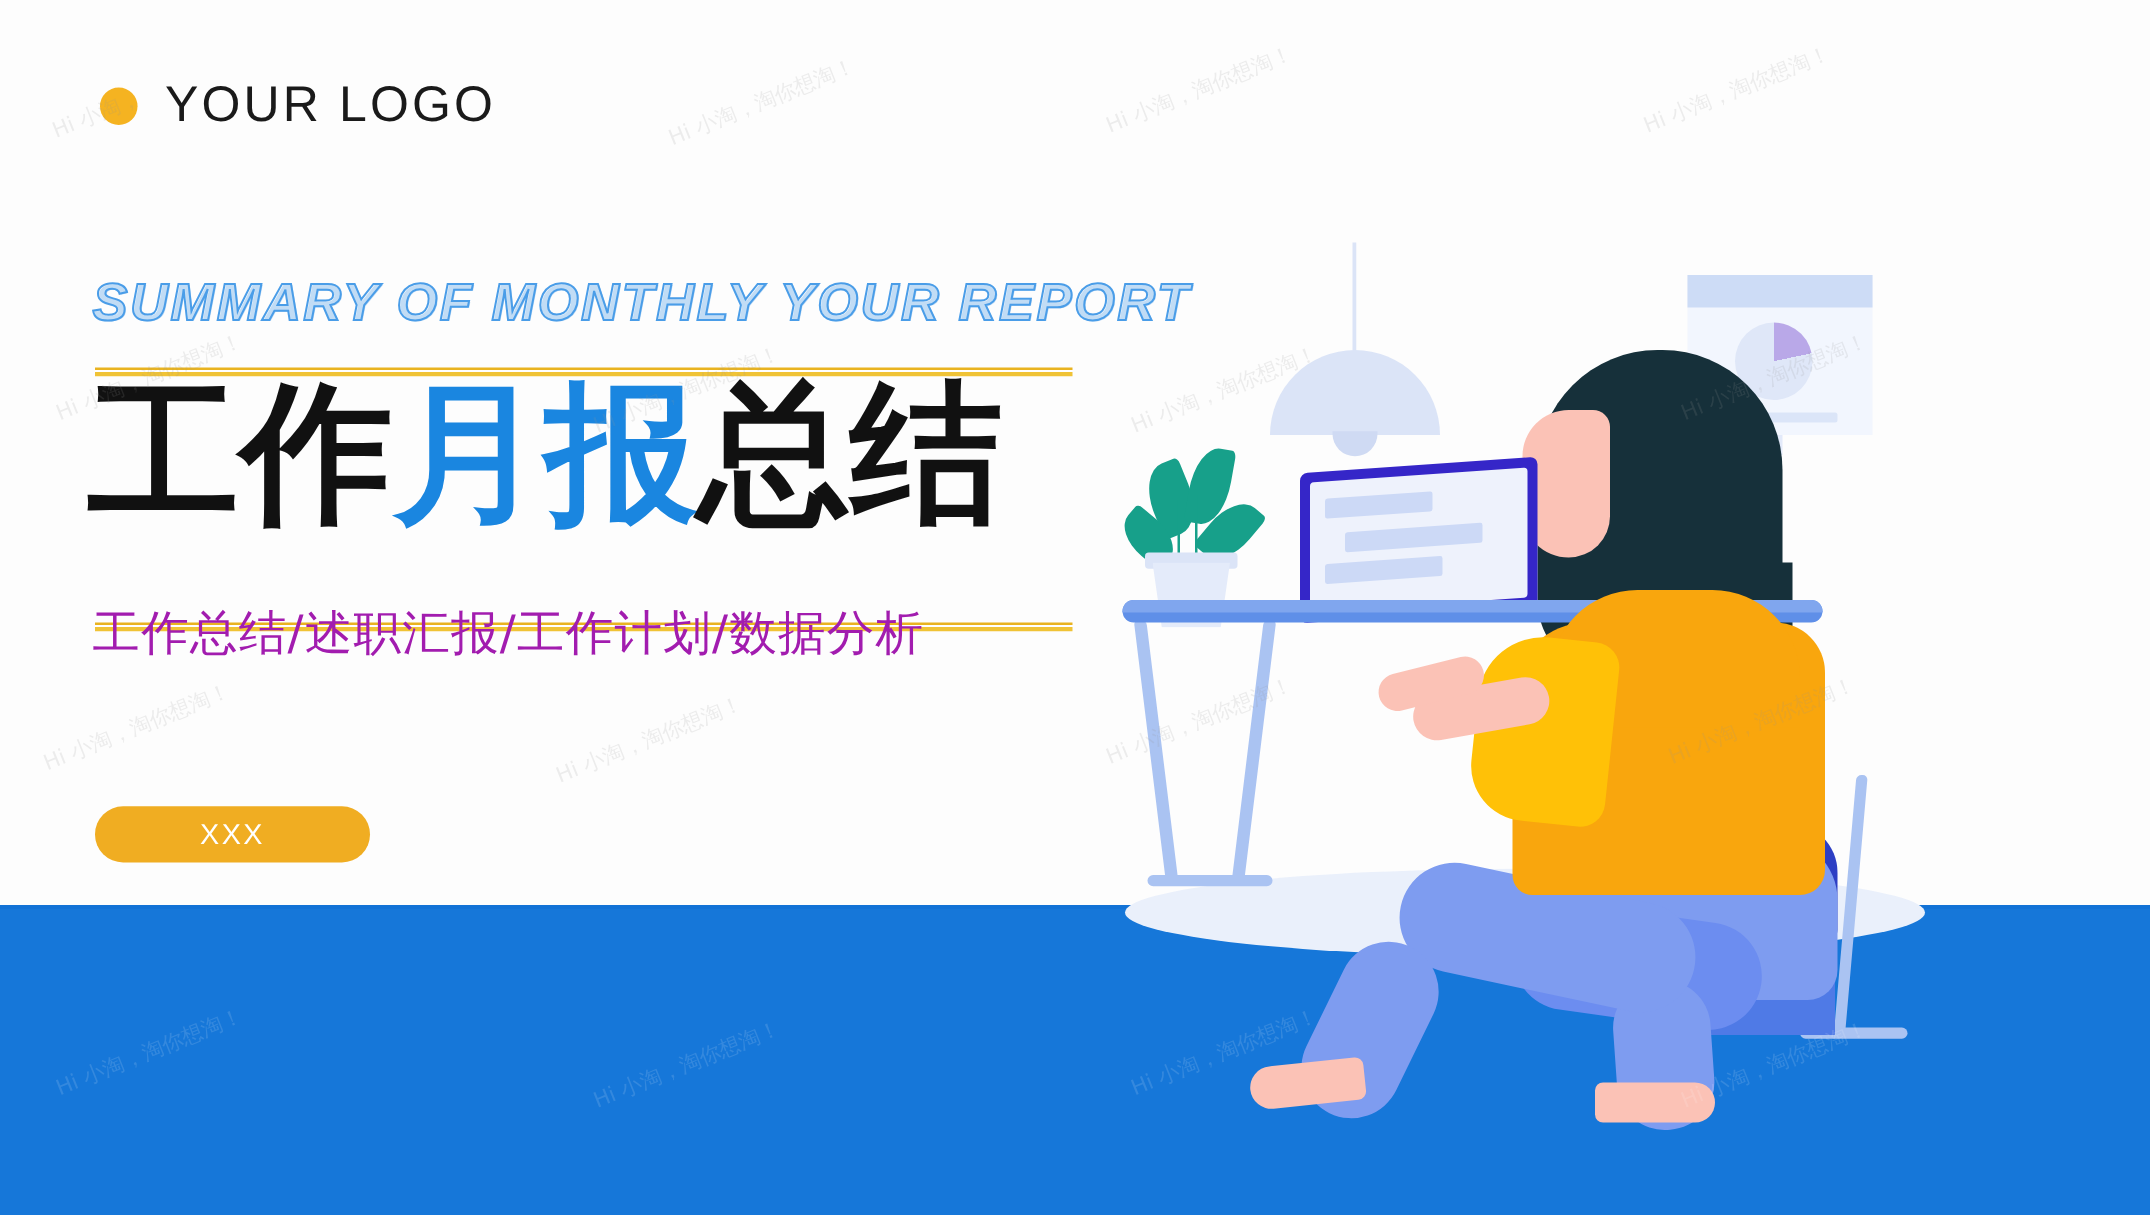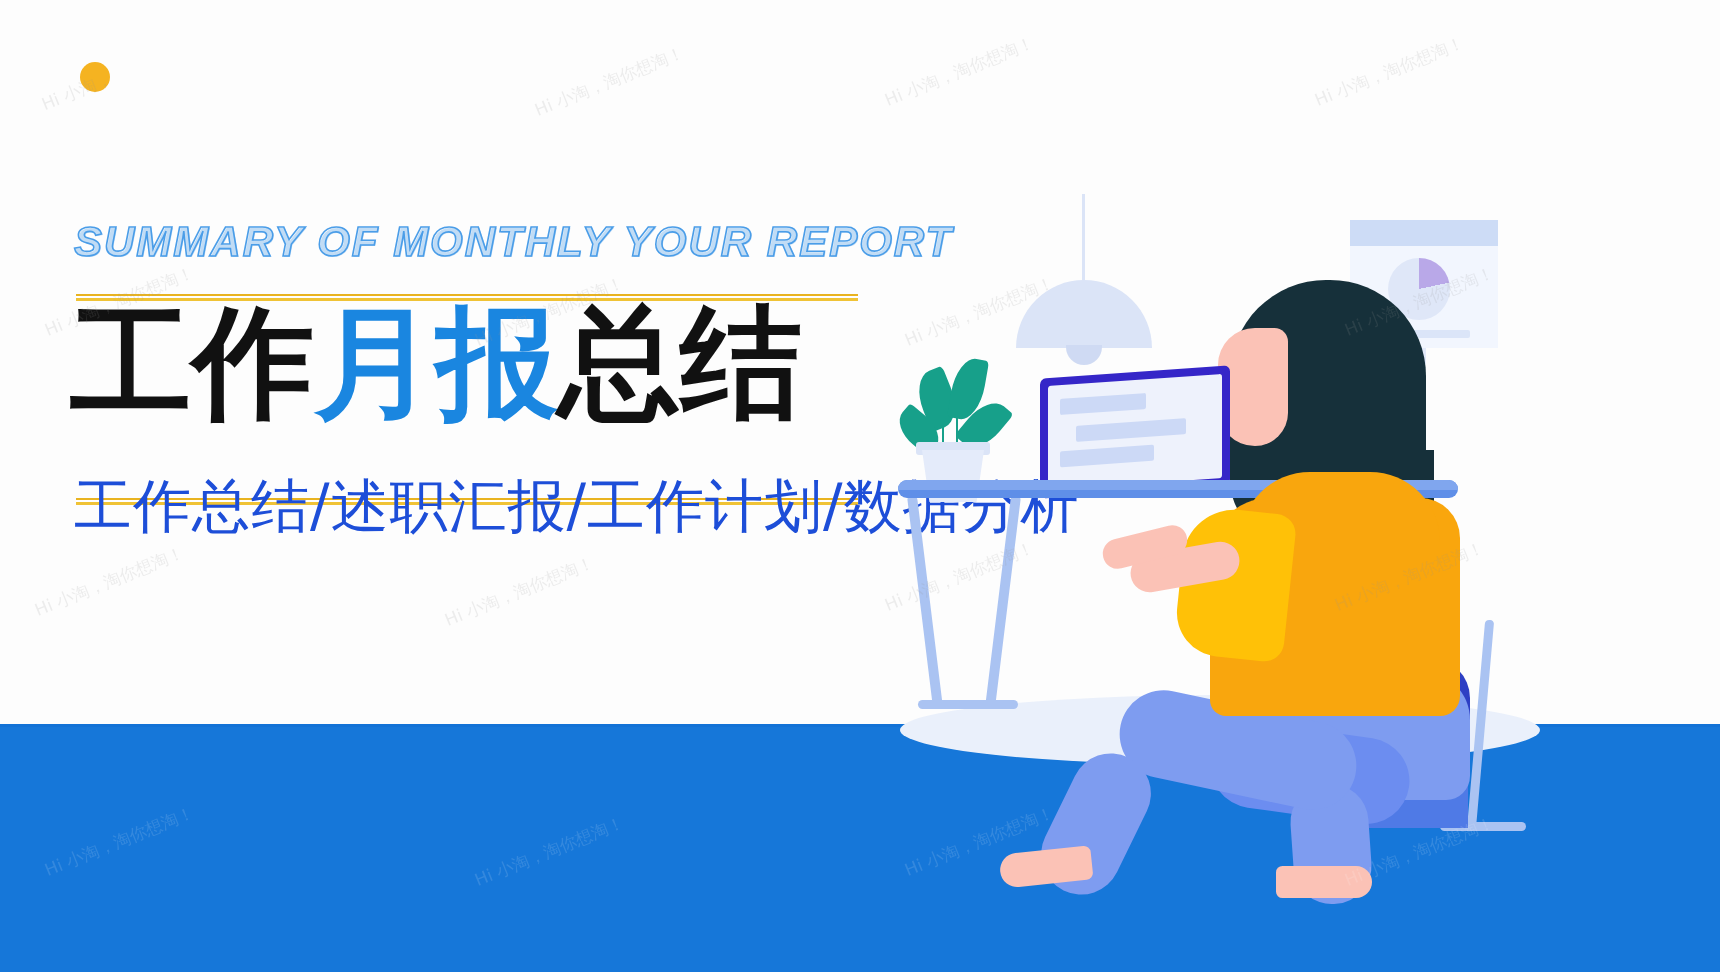--- a/index.html
+++ b/index.html
@@ -61,22 +61,22 @@
     position:absolute;left:70px;top:300px;
     font-size:122px;line-height:126px;font-weight:700;
     letter-spacing:0px;white-space:nowrap;
     color:#111111;
     font-family:"DejaVu Sans","Liberation Sans",sans-serif;
   }
   .main-title .hl{color:#1a86e0;}
   
   .sub-title{
     position:absolute;left:74px;top:478px;
-    font-size:58px;line-height:56px;letter-spacing:1px;
-    color:#1d4ed8;font-weight:400;white-space:nowrap;
+    font-size:38px;line-height:56px;letter-spacing:1px;
+    color:#a21caf;font-weight:400;white-space:nowrap;
     font-family:"DejaVu Sans","Liberation Sans",sans-serif;
   }
   
   .desc{
     position:absolute;left:76px;top:545px;width:700px;
     font-size:21px;line-height:42px;color:#9b9b9b;
     letter-spacing:0.5px;
     font-family:"DejaVu Sans","Liberation Sans",sans-serif;
   }
   
@@ -266,33 +266,35 @@
 <body>
 
 <div class="slide">
 
   <div class="blue-band">
     <div class="blue-band-top-line"></div>
   </div>
 
   <div class="logo-row">
     <div class="logo-dot"></div>
+    <div class="logo-text">YOUR LOGO</div>
   </div>
 
   <div class="eng-title">SUMMARY OF MONTHLY YOUR REPORT</div>
 
   <div class="gold-rule top"></div>
 
   <div class="main-title"><span>工作</span><span class="hl">月报</span><span>总结</span></div>
 
   <div class="gold-rule bottom"></div>
 
   <div class="sub-title">工作总结/述职汇报/工作计划/数据分析</div>
 
 
+  <div class="pill-btn">XXX</div>
 
   <div class="illus">
 
     <div class="floor-ellipse"></div>
 
     <div class="poster"></div>
     <div class="poster-head"></div>
     <div class="poster-pie"></div>
     <div class="poster-line l1"></div>
     <div class="poster-stand"></div>

